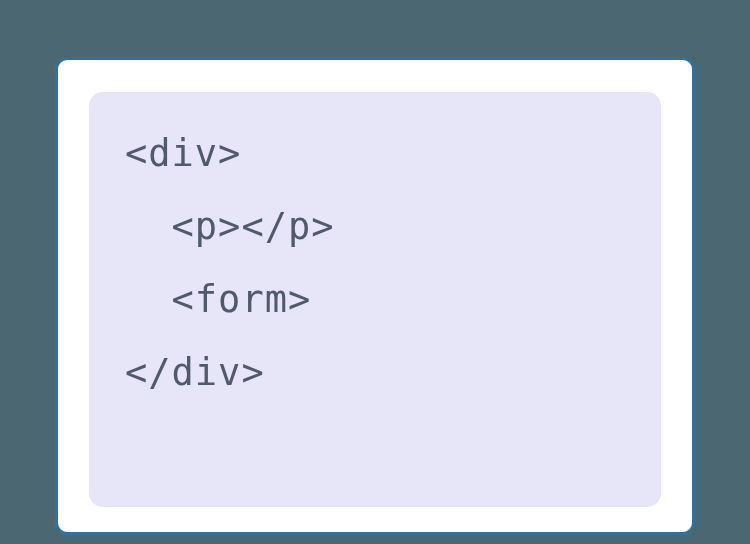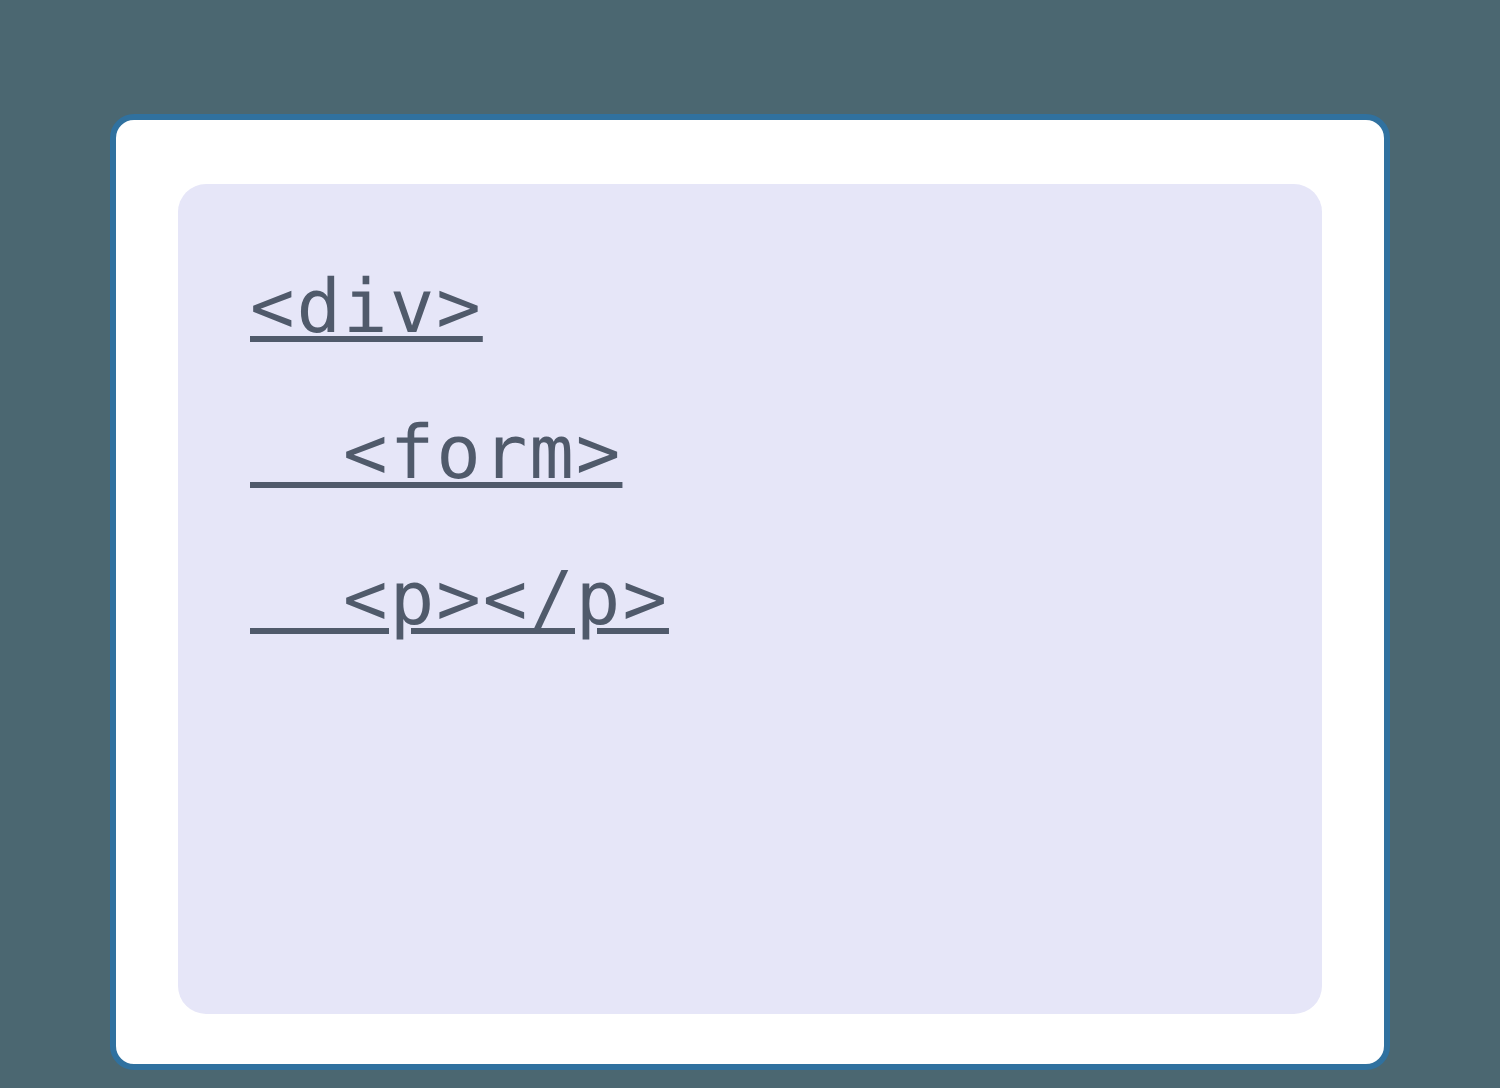--- a/index.html
+++ b/index.html
@@ -36,25 +36,25 @@
     border-radius: 14px;
     padding: 25px 0 0 36px;
   }
   .code-line {
     white-space: pre;
     font-family: "DejaVu Sans Mono", "Liberation Mono", monospace;
     font-size: 37px;
     line-height: 73px;
     color: var(--code_text, #505a6b);
     letter-spacing: 1px;
-    text-decoration: underline;
   }
 </style>
 </head>
 <body>
 
 <div class="code-card">
   <div class="code-block">
     <div class="code-line">&lt;div&gt;</div>
+    <div class="code-line">  &lt;p&gt;&lt;/p&gt;</div>
     <div class="code-line">  &lt;form&gt;</div>
-    <div class="code-line">  &lt;p&gt;&lt;/p&gt;</div>
+    <div class="code-line">&lt;/div&gt;</div>
   </div>
 </div>
 
 </body></html>

